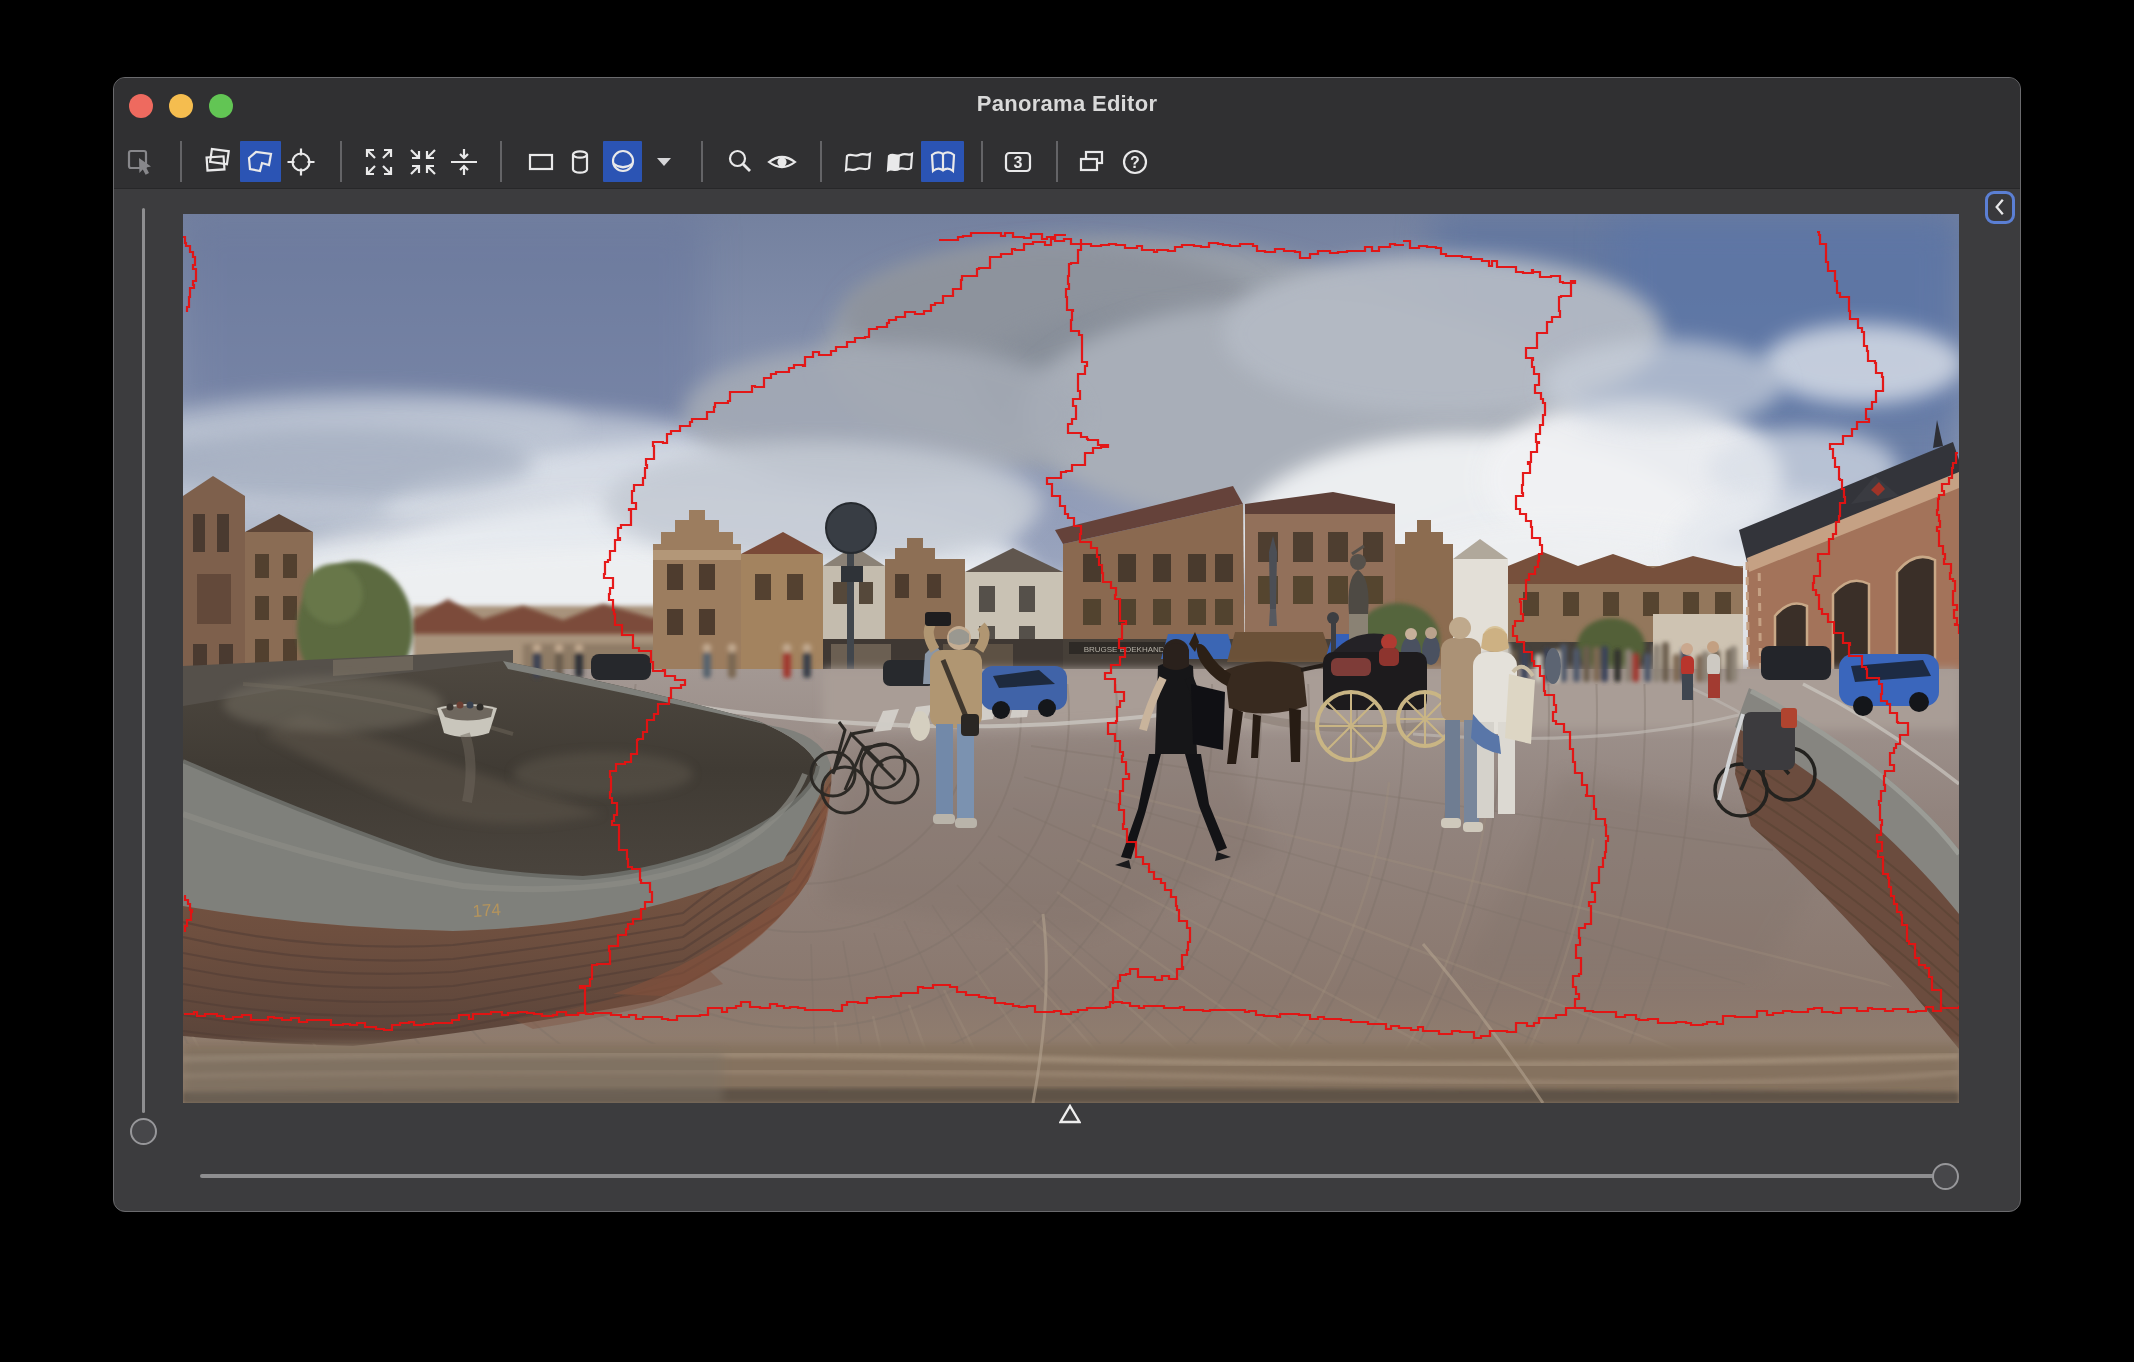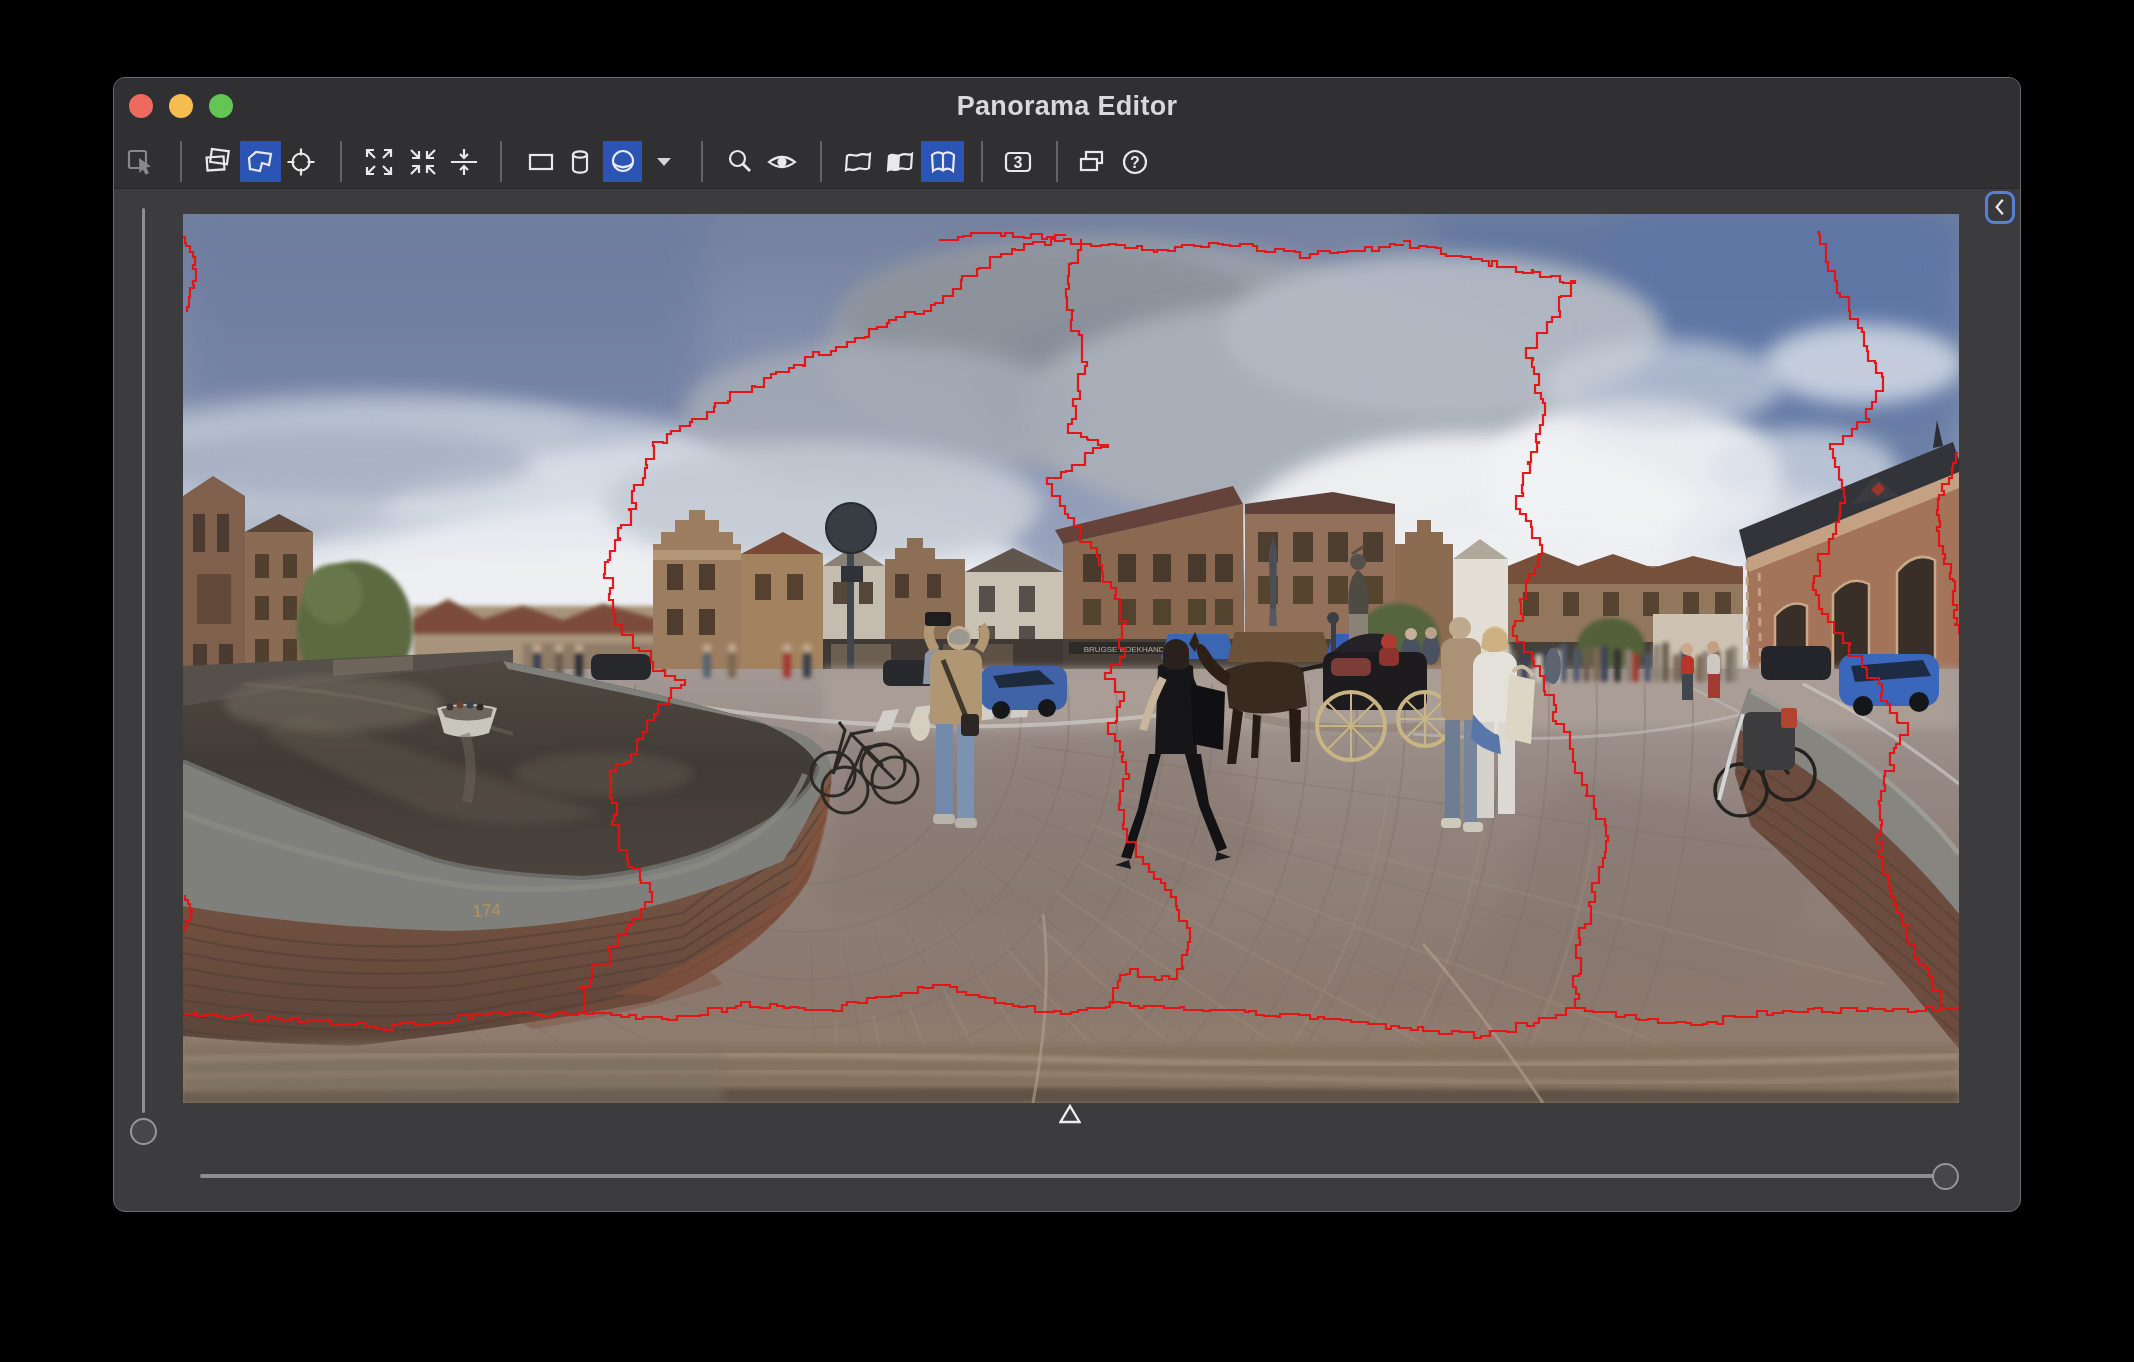--- a/index.html
+++ b/index.html
@@ -2,21 +2,21 @@
 <html><head><meta charset="utf-8"><style>
 *{margin:0;padding:0;box-sizing:border-box}
 html,body{width:2134px;height:1362px;background:#000;overflow:hidden;
  font-family:"Liberation Sans",sans-serif}
 #win{position:absolute;left:113px;top:77px;width:1908px;height:1135px;
  background:#3c3c3e;border:1px solid #6a6a6d;border-radius:12px}
 #tbar{position:absolute;left:0;top:0;width:100%;height:111px;background:#303032;
  border-radius:11px 11px 0 0;border-bottom:1px solid #272729}
 .tl{position:absolute;top:16px;width:24px;height:24px;border-radius:50%}
 #ttl{position:absolute;top:13px;left:0;width:100%;text-align:center;
- font-size:27px;font-weight:bold;color:#d9d9d9;letter-spacing:.3px}
+ font-size:22px;font-weight:bold;color:#d9d9d9;letter-spacing:.3px}
 .sep{position:absolute;top:63px;width:2px;height:41px;background:#646467}
 .bb{position:absolute;top:63px;height:41px;background:#2b54b4;border-radius:1px}
 .ti{position:absolute;top:66.5px;width:34px;height:34px}
 #canvas{position:absolute;left:69px;top:136px;width:1776px;height:889px}
 #vtrack{position:absolute;left:28px;top:130px;width:3px;height:905px;background:#8e8e90;border-radius:2px}
 #vknob{position:absolute;left:16px;top:1040px;width:27px;height:27px;border-radius:50%;
  background:#47474a;border:2.5px solid #97979a}
 #htrack{position:absolute;left:86px;top:1096px;width:1748px;height:4px;background:#8e8e90;border-radius:2px}
 #hknob{position:absolute;left:1818px;top:1085px;width:27px;height:27px;border-radius:50%;
  background:#47474a;border:2.5px solid #97979a}

